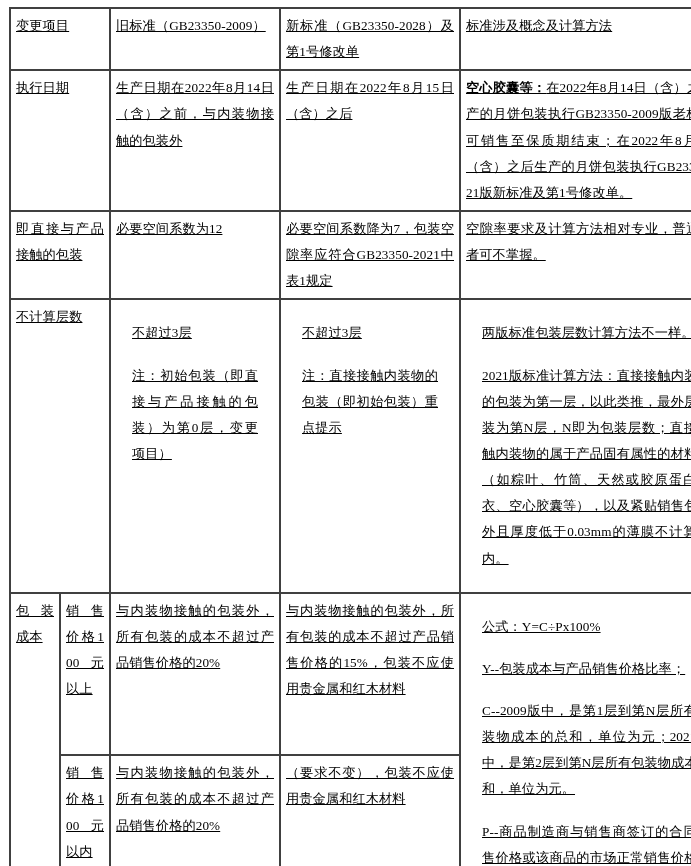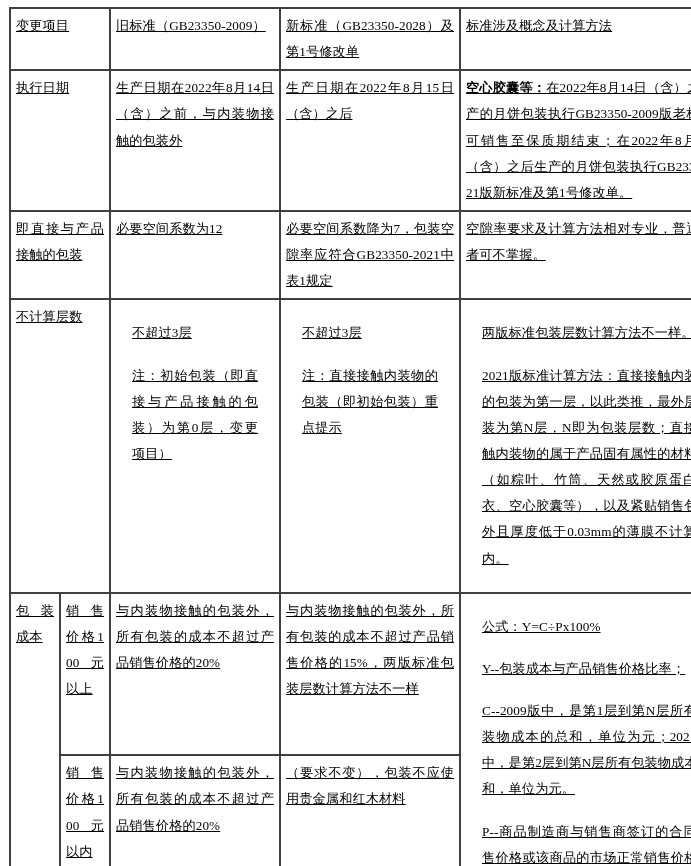--- a/index.html
+++ b/index.html
@@ -92,21 +92,21 @@
     <td class="c-note">
       <div class="cellpara">两版标准包装层数计算方法不一样。</div>
       <div class="cellpara">2021版标准计算方法：直接接触内装物的包装为第一层，以此类推，最外层包装为第N层，N即为包装层数；直接接触内装物的属于产品固有属性的材料层（如粽叶、竹筒、天然或胶原蛋白肠衣、空心胶囊等），以及紧贴销售包装外且厚度低于0.03mm的薄膜不计算在内。</div>
     </td>
   </tr>
 
   <tr>
     <td class="c-item-outer center narrowcell" rowspan="2">包装成本</td>
     <td class="c-item-inner center narrowcell">销售价格100元以上</td>
     <td class="c-old">与内装物接触的包装外，所有包装的成本不超过产品销售价格的20%</td>
-    <td class="c-new">与内装物接触的包装外，所有包装的成本不超过产品销售价格的15%，两版标准包装层数计算方法不一样</td>
+    <td class="c-new">与内装物接触的包装外，所有包装的成本不超过产品销售价格的15%，包装不应使用贵金属和红木材料</td>
     <td class="c-note" rowspan="2">
       <div class="cellpara">公式：Y=C÷Px100%</div>
       <div class="cellpara">Y--包装成本与产品销售价格比率；</div>
       <div class="cellpara">C--2009版中，是第1层到第N层所有包装物成本的总和，单位为元；2021版中，是第2层到第N层所有包装物成本总和，单位为元。</div>
       <div class="cellpara">P--商品制造商与销售商签订的合同销售价格或该商品的市场正常销售价格，单位为元。</div>
     </td>
   </tr>
 
   <tr>
     <td class="c-item-inner center narrowcell">销售价格100元以内</td>

